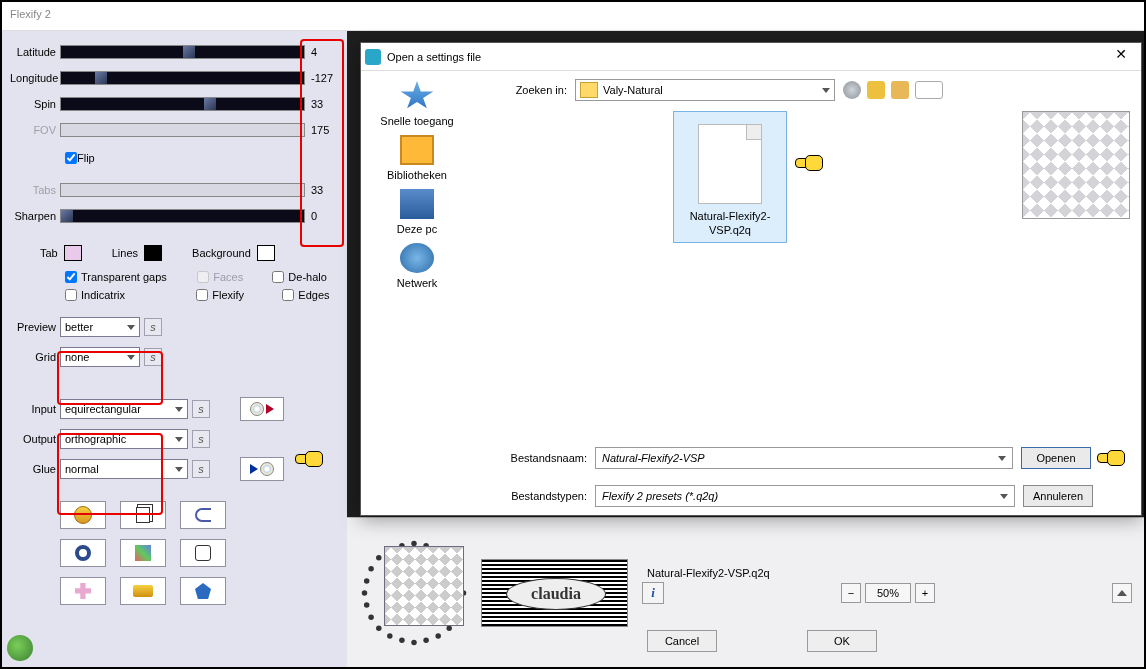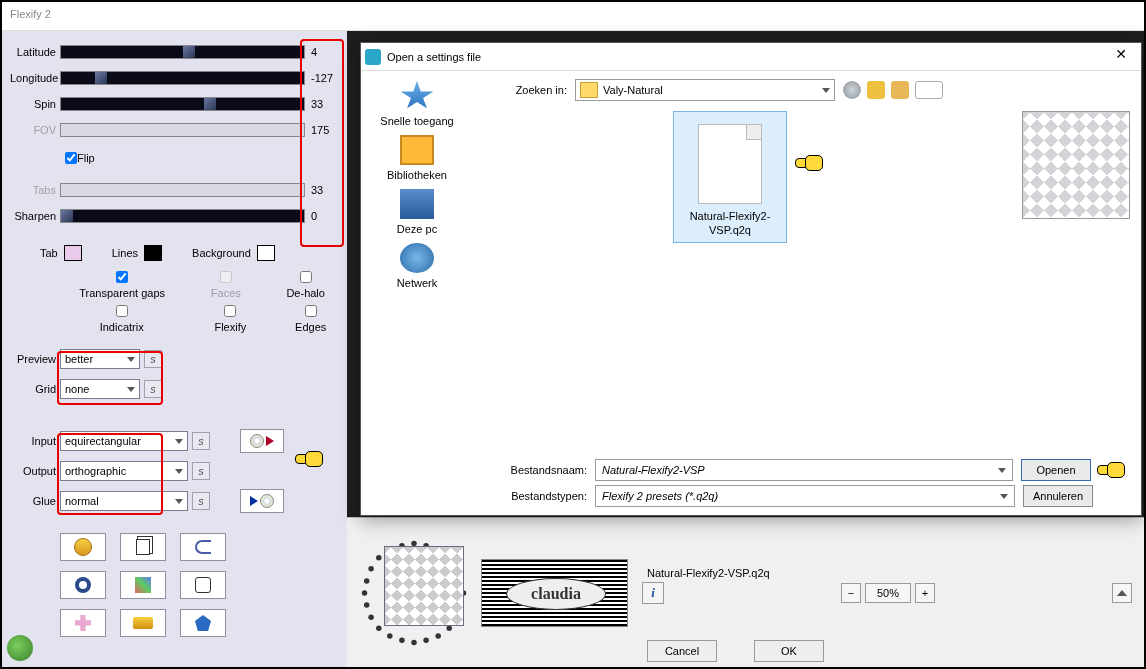--- a/index.html
+++ b/index.html
@@ -50,21 +50,21 @@
   .flip-row { display: flex; align-items: center; height: 22px; margin: 6px 0 10px 55px; }
 
   .color-row { display:flex; align-items:center; gap:6px; margin: 18px 0 10px 30px; }
   .swatch { width:18px; height:16px; border:1px solid #000; display:inline-block; }
   .sw-pink { background:#eacaea; }
   .sw-black { background:#000; }
   .sw-white { background:#fff; }
 
   .check-grid { margin: 10px 0 10px 55px; }
   .check-line { display:flex; gap:18px; margin-bottom:6px; align-items:center; }
-  .chk { display:flex; align-items:center; gap:4px; width:96px;flex-direction:column; }
+  .chk { display:flex; align-items:center; gap:4px; width:96px; }
   .chk.dim { color:#9c9caa; }
   input[type="checkbox"] { width:12px; height:12px; }
 
   .combo-row { display:flex; align-items:center; height:24px; margin-bottom:6px; }
   .combo-label { width:50px; text-align:right; padding-right:4px; }
   .combo {
     width: 80px; height: 20px; background:#fff; border:1px solid #7a7a90;
     display:flex; align-items:center; padding:0 4px; position:relative;
   }
   .combo.wide { width: 128px; }
@@ -182,21 +182,21 @@
 
   .file-area { flex:1; position:relative; }
   .file-item {
     position:absolute; left:186px; top:2px; width:114px; height:132px;
     background:#dceefc; border:1px solid #7ab3e2; text-align:center;
     padding-top:12px;
   }
   .file-page { width:64px; height:80px; margin:0 auto 6px; background:#fff; border:1px solid #bbb; position:relative;}
   .file-page::after{content:"";position:absolute;right:0;top:0;width:14px;height:14px;background:#eee;border-left:1px solid #bbb;border-bottom:1px solid #bbb;}
 
-  .fn-row { display:flex; align-items:center; gap:8px; margin-top:4px; }
+  .fn-row { display:flex; align-items:center; gap:8px; margin-top:16px; }
   .fn-label { width:100px; text-align:right; }
   .fn-combo { flex:1; height:22px; border:1px solid #999; display:flex; align-items:center; padding:0 6px; position:relative;font-style:italic;}
   .fn-combo::after{ content:""; width:0;height:0;border-left:4px solid transparent;border-right:4px solid transparent;border-top:5px solid #555; margin-left:auto;}
   .fn-btn { width:70px; height:22px; border:1px solid #888; background:#eaeaea; text-align:center; line-height:20px; }
   .fn-btn.primary { border-color:#3a6aa8; }
 
   .claudia2 { position:absolute; left:812px; top:225px; width:150px; height:62px; }
   .preview-box {
     position:absolute; left:1020px; top:80px; width:108px; height:108px;
     background-image: linear-gradient(45deg,#d4d4d8 25%,transparent 25%),linear-gradient(-45deg,#d4d4d8 25%,transparent 25%),linear-gradient(45deg,transparent 75%,#d4d4d8 75%),linear-gradient(-45deg,transparent 75%,#d4d4d8 75%);
@@ -439,21 +439,21 @@
           <div class="zoom-btn">−</div>
           <div class="zoom-btn" style="width:46px">50%</div>
           <div class="zoom-btn">+</div>
         </div>
         <div style="flex:1"></div>
         <div class="triangle-btn">
             <span style="border-left:5px solid transparent;border-right:5px solid transparent;border-bottom:6px solid #555"></span>
           </div>
       </div>
       <div style="position:absolute;left:300px;bottom:88px;white-space:nowrap">Natural-Flexify2-VSP.q2q</div>
-      <div style="position:absolute;left:300px;bottom:5px;display:flex;gap:37px">
+      <div style="position:absolute;left:300px;bottom:15px;display:flex;gap:90px">
         <div class="dlg-btn">Cancel</div>
         <div class="dlg-btn">OK</div>
       </div>
     </div>
 
     <div class="preview-box"></div>
     <div class="claudia claudia2"></div>
 
     <div class="dialog">
       <div class="dialog-titlebar">

